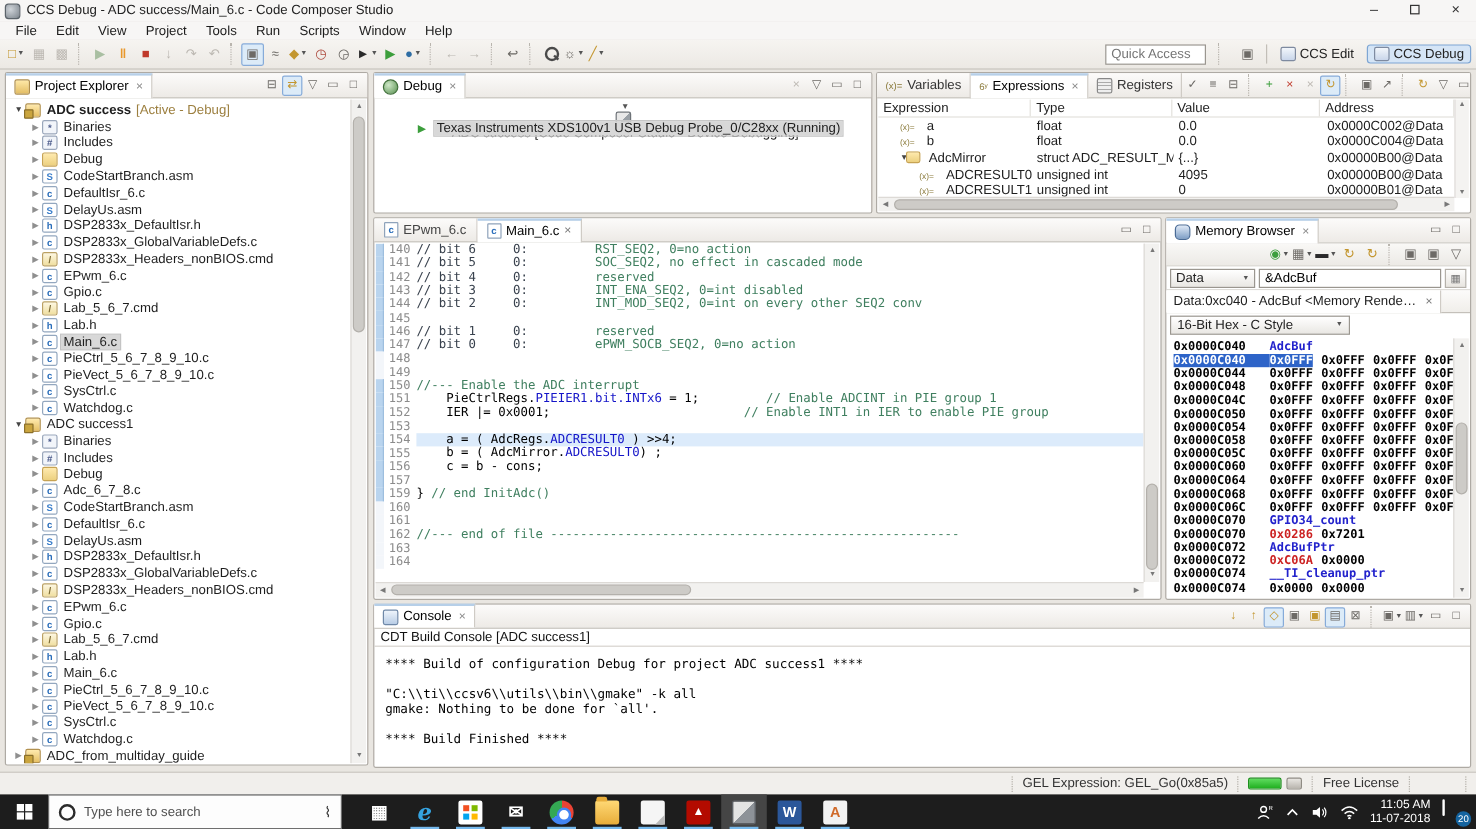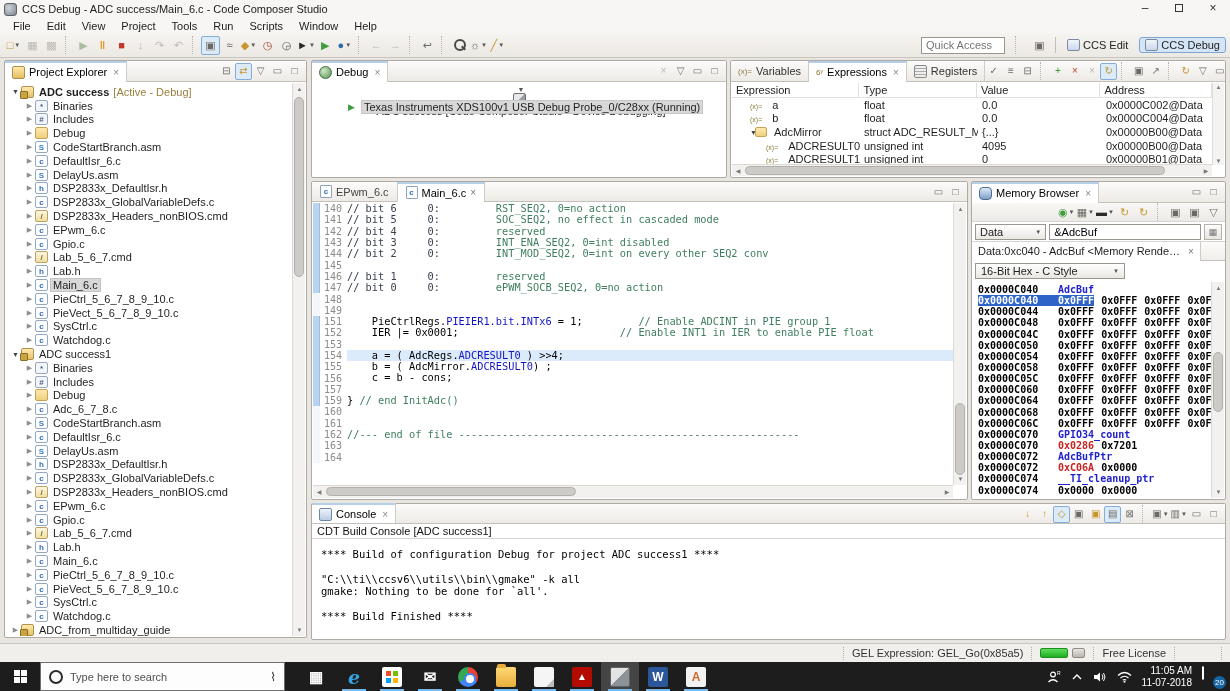--- a/index.html
+++ b/index.html
@@ -762,27 +762,32 @@
         <span class="ln">148</span>
         <span class="ct"></span>
       </div>
       <div class="cl">
         <span class="ru"></span>
         <span class="ln">149</span>
         <span class="ct"></span>
       </div>
       <div class="cl">
         <span class="ru on"></span>
+        <span class="ln">150</span>
+        <span class="ct"><span class="tk-c">//--- Enable the ADC interrupt</span></span>
+      </div>
+      <div class="cl">
+        <span class="ru on"></span>
         <span class="ln">151</span>
         <span class="ct"><span class="tk-p">    PieCtrlRegs.</span><span class="tk-m">PIEIER1.bit.INTx6</span><span class="tk-p"> = 1;         </span><span class="tk-c">// Enable ADCINT in PIE group 1</span></span>
       </div>
       <div class="cl">
         <span class="ru on"></span>
         <span class="ln">152</span>
-        <span class="ct"><span class="tk-p">    IER |= 0x0001;</span><span class="tk-p">                          </span><span class="tk-c">// Enable INT1 in IER to enable PIE float</span></span>
+        <span class="ct"><span class="tk-p">    IER |= 0x0001;</span><span class="tk-p">                          </span><span class="tk-c">// Enable INT1 in IER to enable PIE group</span></span>
       </div>
       <div class="cl">
         <span class="ru on"></span>
         <span class="ln">153</span>
         <span class="ct"></span>
       </div>
       <div class="cl hl">
         <span class="ru on"></span>
         <span class="ln">154</span>
         <span class="ct"><span class="tk-p">    a = ( AdcRegs.</span><span class="tk-m">ADCRESULT0</span><span class="tk-p"> ) &gt;&gt;4;</span></span>

